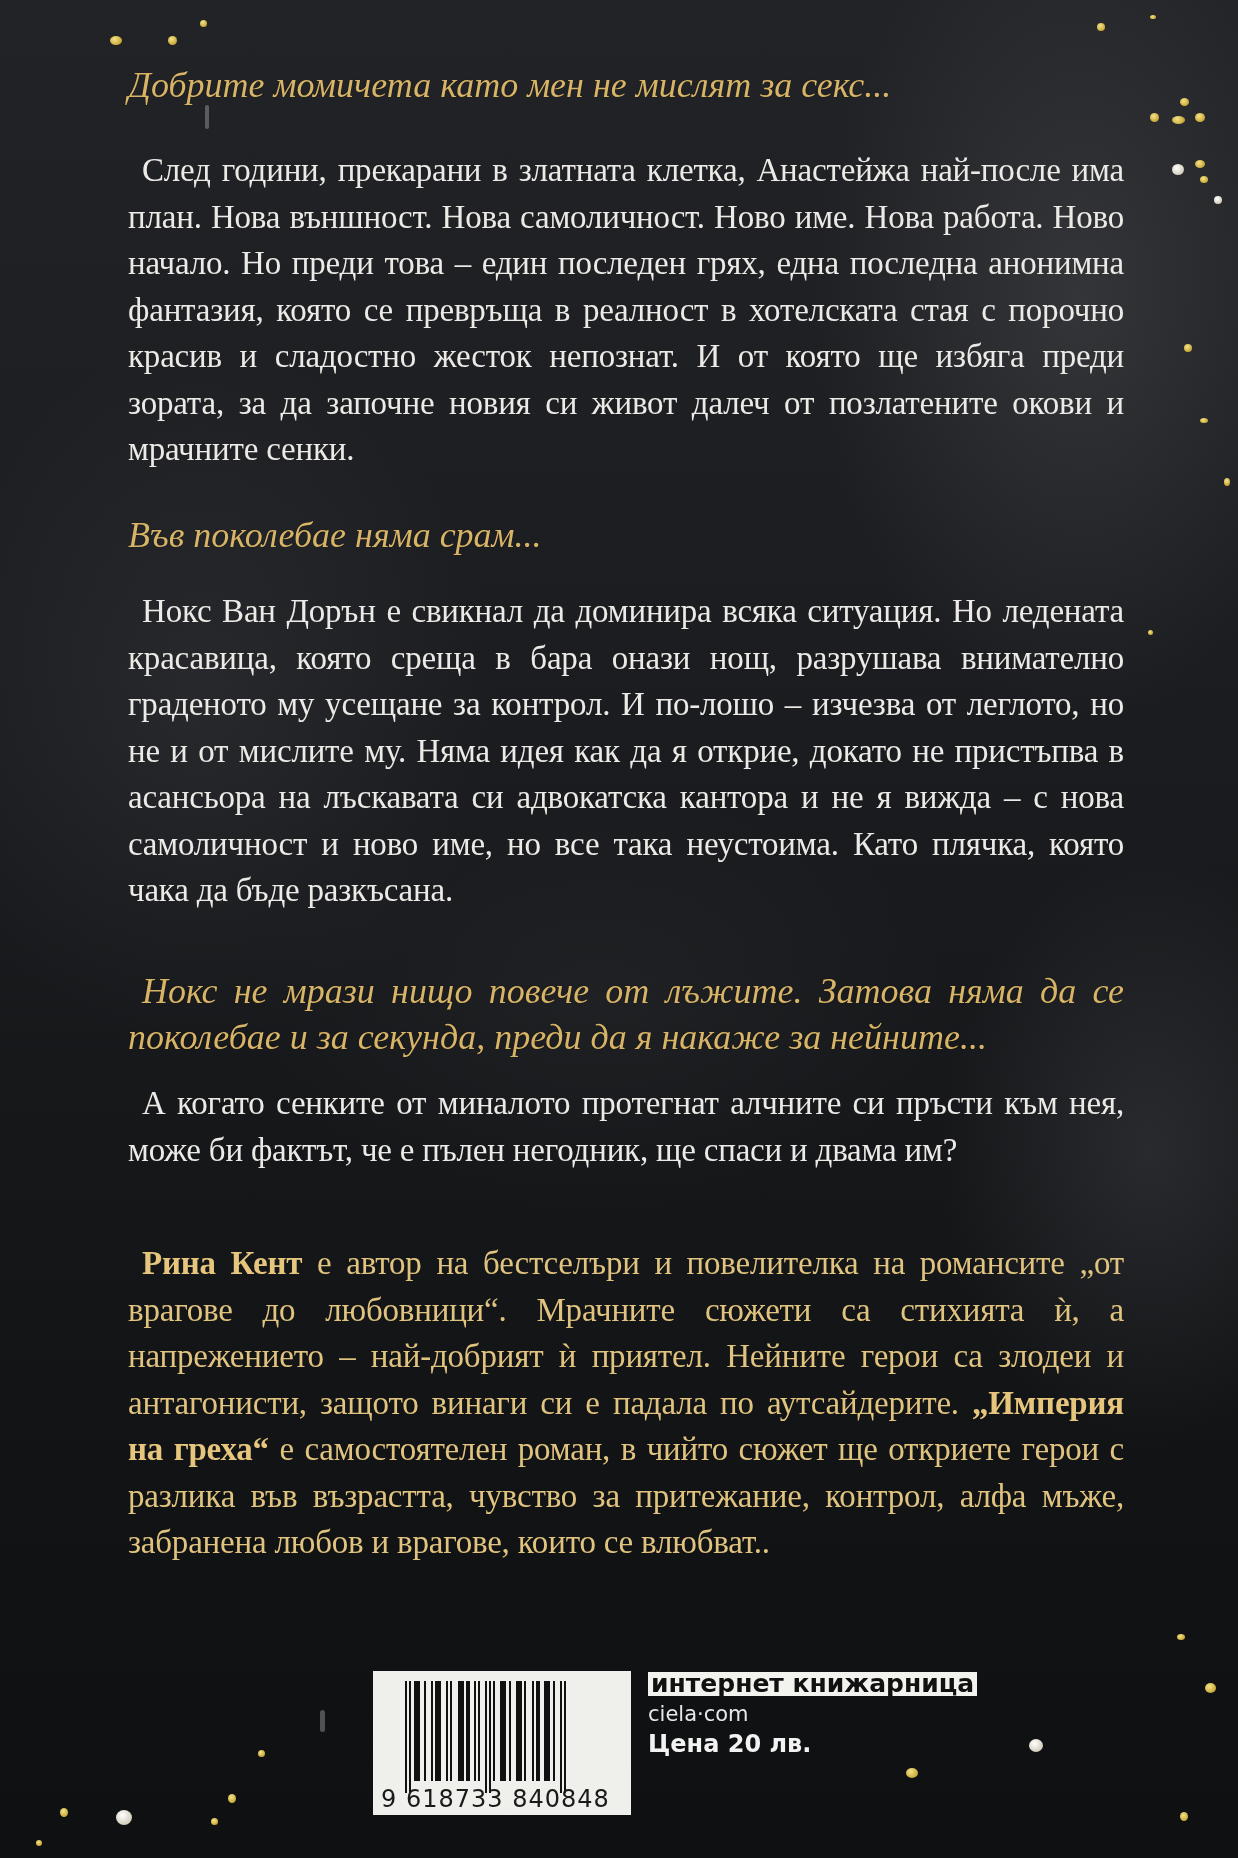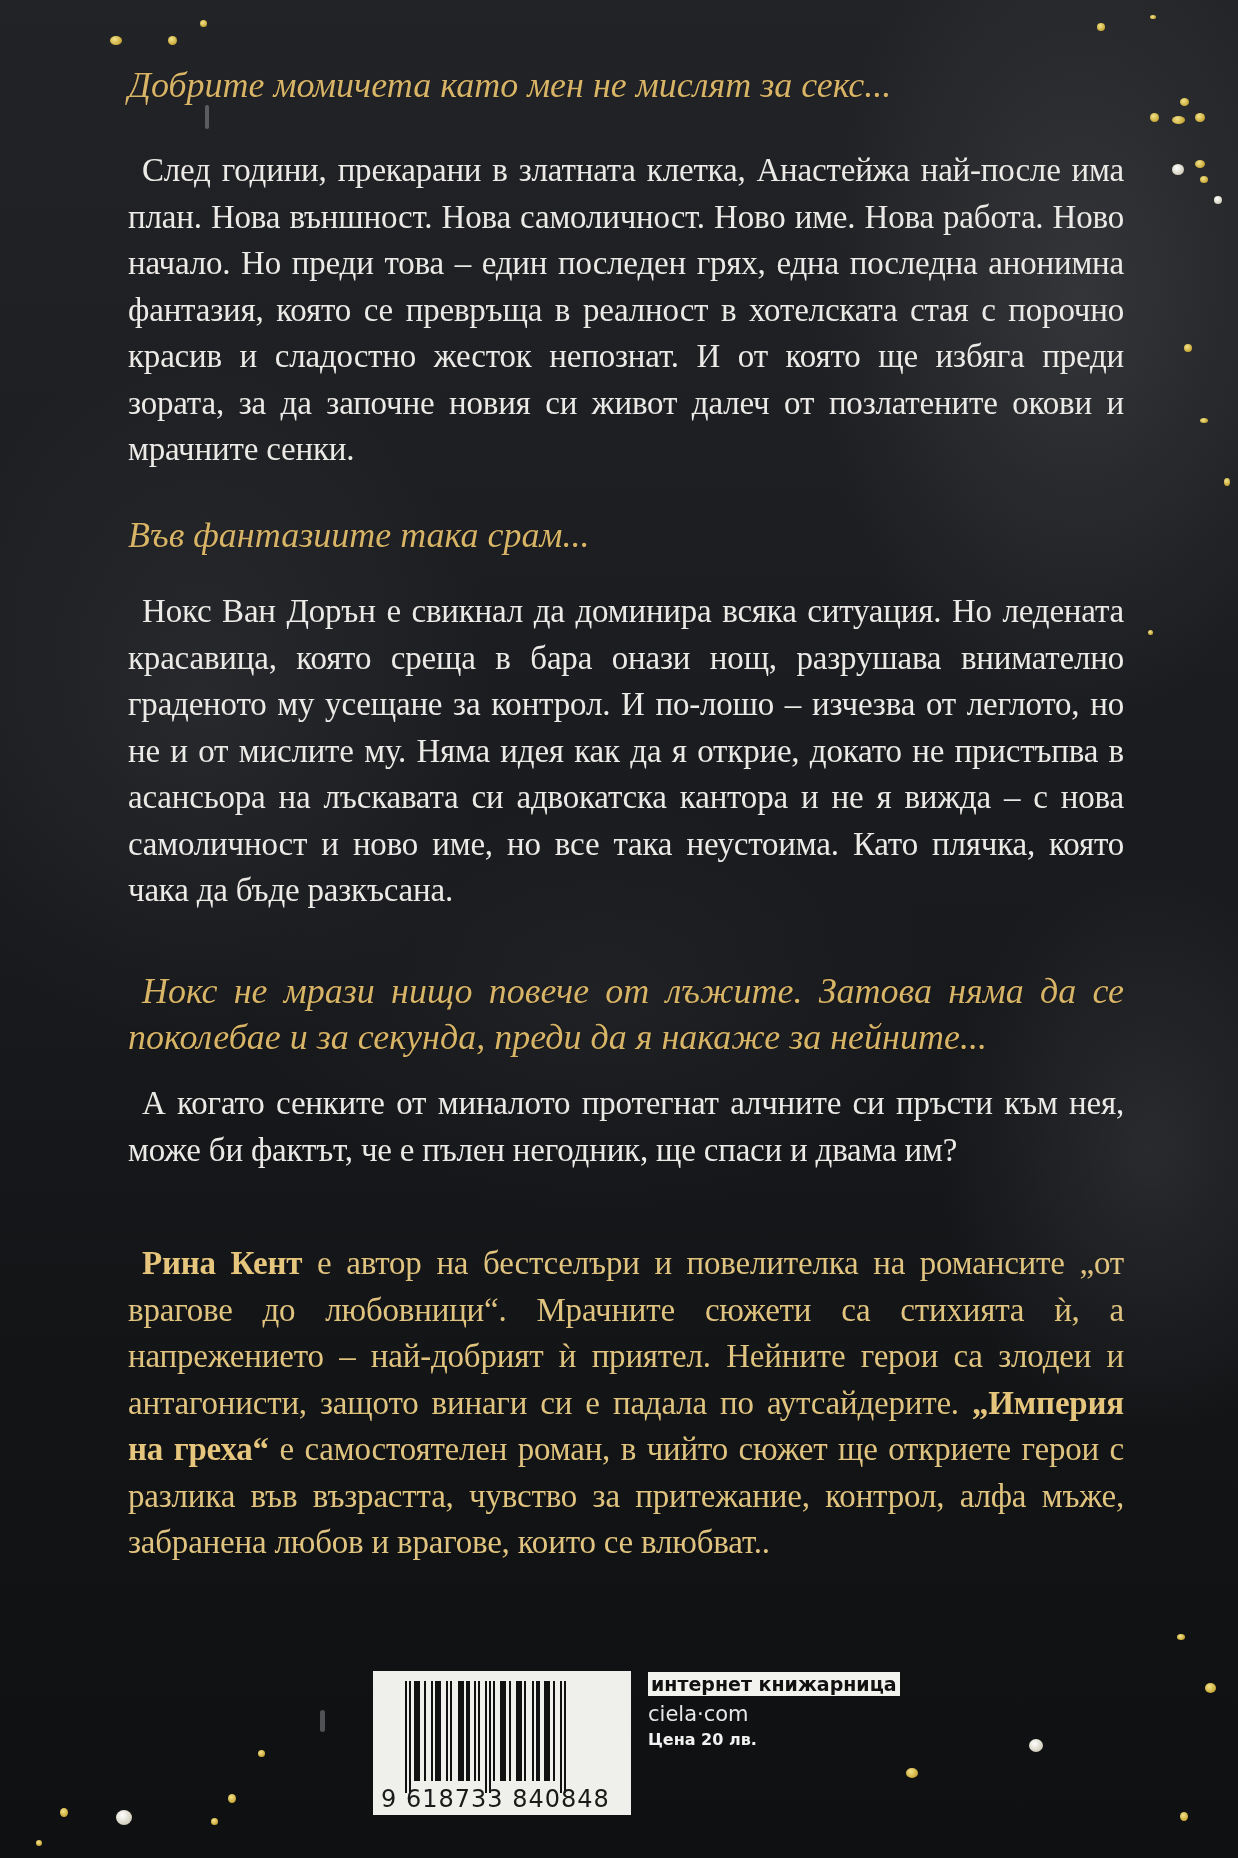--- a/index.html
+++ b/index.html
@@ -56,24 +56,24 @@
     position: absolute; left: 8px; bottom: 2px; width: 240px;
     font-family: "DejaVu Sans", sans-serif; font-size: 24px; color: #1a1a1a;
     letter-spacing: 1px; white-space: nowrap;
   }
   .store {
     position: absolute; left: 648px; top: 1672px;
     font-family: "DejaVu Sans", "Liberation Sans", sans-serif;
   }
   .store-tag {
     display: inline-block; background: #f2f2ef; color: #111;
-    font-size: 19px; font-weight: bold; padding: 0 3px; line-height: 24px;
+    font-size: 25px; font-weight: bold; padding: 0 3px; line-height: 24px;
   }
   .store-url { color: #e8e8e8; font-size: 21px; margin-top: 6px; }
-  .store-price { color: #f2f2f2; font-size: 16px; font-weight: bold; margin-top: 4px; }
+  .store-price { color: #f2f2f2; font-size: 24px; font-weight: bold; margin-top: 4px; }
 </style>
 </head>
 <body>
 
 <div class="cover">
 
   <div class="speck gold" style="left:110px;top:36px;width:12px;height:9px;"></div>
   <div class="speck gold" style="left:168px;top:36px;width:9px;height:9px;"></div>
   <div class="speck gold" style="left:200px;top:20px;width:7px;height:7px;"></div>
   <div class="speck gold" style="left:1097px;top:23px;width:8px;height:8px;"></div>
@@ -105,21 +105,21 @@
   <div class="speck dust" style="left:205px;top:105px;width:4px;height:24px;border-radius:2px;"></div>
 
   <div class="text-block" style="top:62px;">
     <div class="heading">Добрите момичета като мен не мислят за секс...</div>
   </div>
   <div class="text-block" style="top:147px;">
     <div class="para" style="text-indent:14px;">След години, прекарани в златната клетка, Анастейжа най-после има план. Нова външност. Нова самоличност. Ново име. Нова работа. Ново начало. Но преди това – един последен грях, една последна анонимна фантазия, която се превръща в реалност в хотелската стая с порочно красив и сладостно жесток непознат. И от която ще избяга преди зората, за да започне новия си живот далеч от позлатените окови и мрачните сенки.</div>
   </div>
 
   <div class="text-block" style="top:512px;">
-    <div class="heading">Във фантазиите така срам...</div>
+    <div class="heading">Във поколебае няма срам...</div>
   </div>
   <div class="text-block" style="top:588px;">
     <div class="para" style="text-indent:14px;">Нокс Ван Дорън е свикнал да доминира всяка ситуация. Но ледената красавица, която среща в бара онази нощ, разрушава внимателно граденото му усещане за контрол. И по-лошо – изчезва от леглото, но не и от мислите му. Няма идея как да я открие, докато не пристъпва в асансьора на лъскавата си адвокатска кантора и не я вижда – с нова самоличност и ново име, но все така неустоима. Като плячка, която чака да бъде разкъсана.</div>
   </div>
 
   <div class="text-block" style="top:1080px;">
     <div class="para" style="text-indent:14px;">А когато сенките от миналото протегнат алчните си пръсти към нея, може би фактът, че е пълен негодник, ще спаси и двама им?</div>
   </div>
   <div class="text-block" style="top:968px;">
     <div class="heading" style="text-indent:14px;text-align:justify;">Нокс не мрази нищо повече от лъжите. Затова няма да се поколебае и за секунда, преди да я накаже за нейните...</div>

